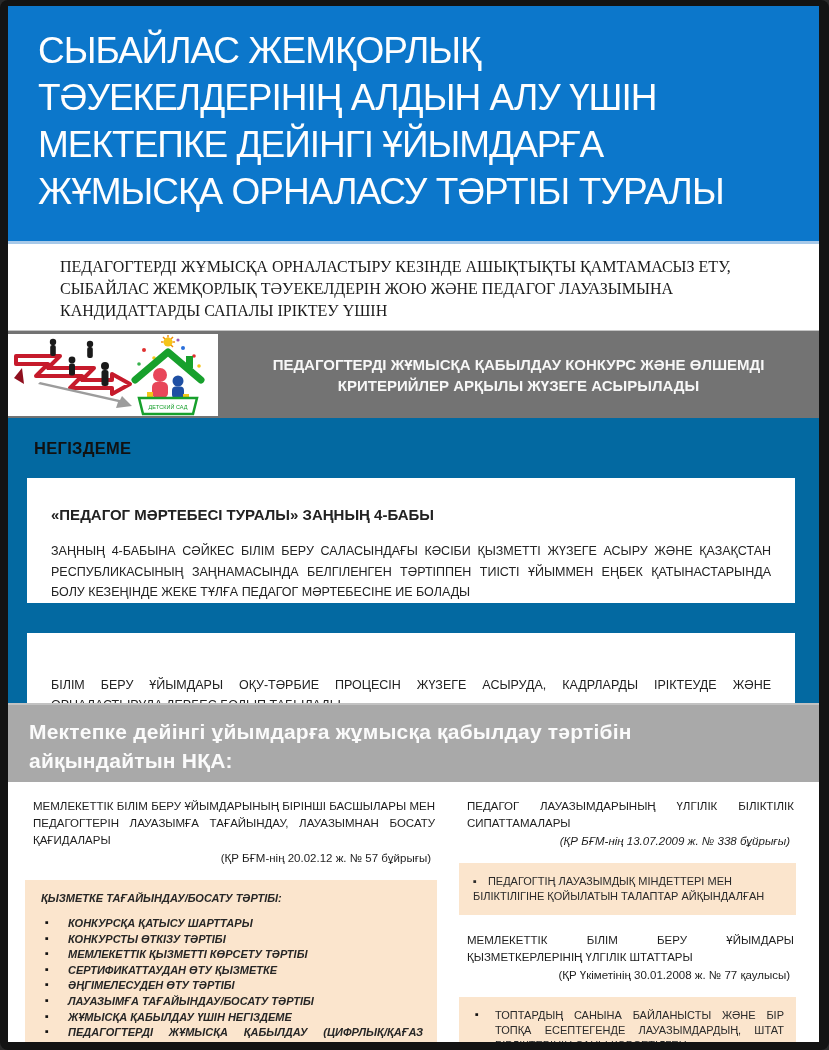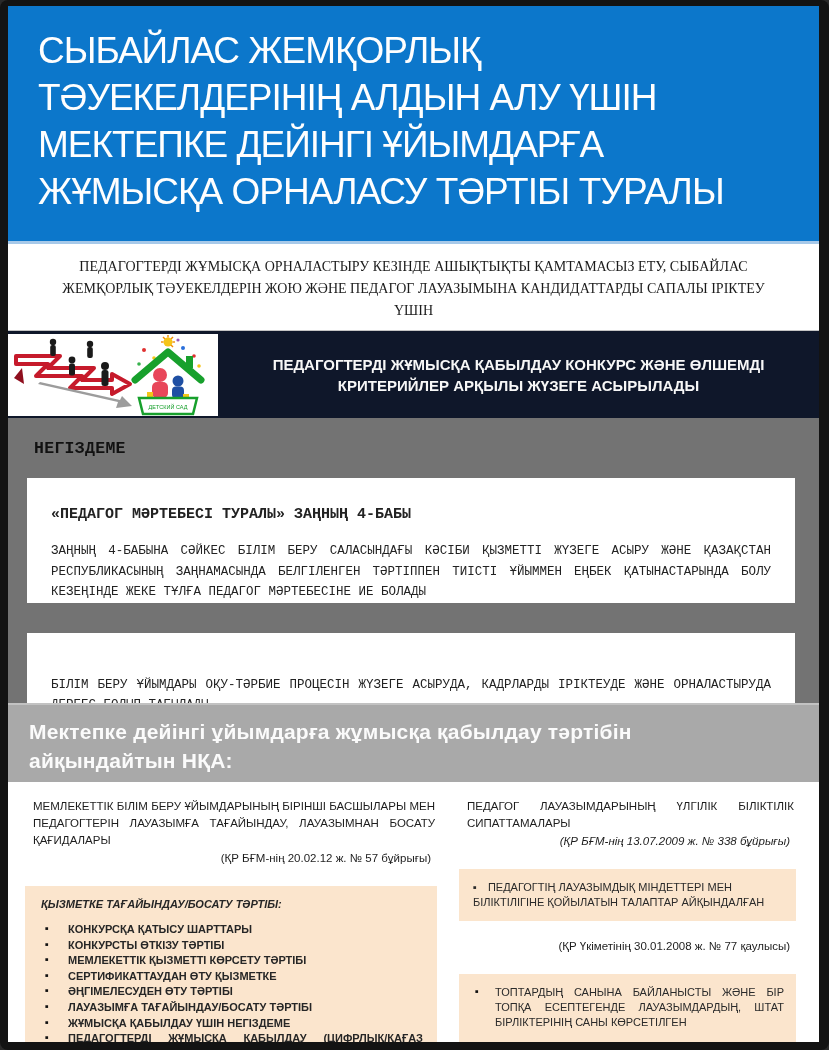--- a/index.html
+++ b/index.html
@@ -36,28 +36,28 @@
 
   
   .intro {
     height:86px; flex:0 0 auto;
     display:flex; align-items:center; justify-content:center;
     padding:4px 52px 0 52px;
     background:#ffffff;
   }
   .intro p {
     font-family:"Liberation Serif", serif;
-    font-size:14px; line-height:22px;
-    color:#1b1b1b; text-align:center;
+    font-size:16px; line-height:22px;
+    color:#1b1b1b; 
   }
 
   
   .banner {
     height:88px; flex:0 0 auto;
-    background:#0f172a;
+    background:#737373;
     display:flex; align-items:center;
     border-top:1px solid #c4c4c4;
   }
   .banner .illustration {
     width:210px; height:82px;
     background:#ffffff;
     flex:0 0 auto;
     margin:3px 0;
   }
   .banner-text {
@@ -67,23 +67,22 @@
   }
   .banner-text p {
     color:#f7f7f7; font-weight:700;
     font-size:15px; line-height:21px;
     text-align:center; max-width:560px;
   }
 
   
   .basis {
     height:285px; flex:0 0 auto;
-    background:#737373;
+    background:#0369a1;
     padding:21px 24px 0 19px;
-    font-family:Liberation Mono, monospace;
   }
   .basis h2 {
     font-size:16.5px; font-weight:700; color:#111;
     margin:0 0 20px 7px; letter-spacing:0.3px;
   }
   .cards { display:flex; gap:30px; height:210px;flex-direction:column; }
   .card {
     flex:1 1 0;
     background:#ffffff;
     padding:26px 24px 0 24px;
@@ -127,35 +126,35 @@
   }
   .citation {
     font-size:11.5px; line-height:17px;
     color:#1d1d1d; text-align:right;
     margin-top:1px; padding-right:6px;
   }
   .citation.italic { font-style:italic; }
 
   .orange-box {
     background:#fbe5cd;
-    margin-top:19px;
+    margin-top:13px;
   }
   .ob-left {
     padding:11px 14px 14px 16px;
   }
   .ob-left .ob-heading {
     font-style:italic; font-weight:700;
     font-size:11px; line-height:14px; color:#262626;
     margin-bottom:11px;
   }
   .ob-list { list-style:none; }
   .ob-item {
     position:relative;
     padding-left:27px;
-    font-weight:700;
+    font-style:italic; font-weight:700;
     font-size:11px; line-height:14.6px; color:#262626;
     text-align:justify;
     margin-bottom:1px;
   }
   .ob-item::before {
     content:"▪";
     position:absolute; left:4px; top:-1px;
     font-style:normal; font-size:11px; color:#111;
   }
 
@@ -303,20 +302,21 @@
 
       <div class="col-right">
         <div class="rt-block1">
           <p class="reg-title">ПЕДАГОГ ЛАУАЗЫМДАРЫНЫҢ ҮЛГІЛІК БІЛІКТІЛІК СИПАТТАМАЛАРЫ</p>
           <p class="citation italic">(ҚР БҒМ-нің 13.07.2009 ж. № 338 бұйрығы)</p>
           <div class="orange-box note1">
             <span class="bullet">▪</span><span>ПЕДАГОГТІҢ ЛАУАЗЫМДЫҚ МІНДЕТТЕРІ МЕН БІЛІКТІЛІГІНЕ ҚОЙЫЛАТЫН ТАЛАПТАР АЙҚЫНДАЛҒАН</span>
           </div>
         </div>
         <div class="rt-block2">
+          <p class="reg-title">МЕМЛЕКЕТТІК БІЛІМ БЕРУ ҰЙЫМДАРЫ ҚЫЗМЕТКЕРЛЕРІНІҢ ҮЛГІЛІК ШТАТТАРЫ</p>
           <p class="citation">(ҚР Үкіметінің 30.01.2008 ж. № 77 қаулысы)</p>
           <div class="orange-box note2">
             <p>ТОПТАРДЫҢ САНЫНА БАЙЛАНЫСТЫ ЖӘНЕ БІР ТОПҚА ЕСЕПТЕГЕНДЕ ЛАУАЗЫМДАРДЫҢ, ШТАТ БІРЛІКТЕРІНІҢ САНЫ КӨРСЕТІЛГЕН</p>
           </div>
         </div>
       </div>
 
     </section>
   </div>
 </div>

